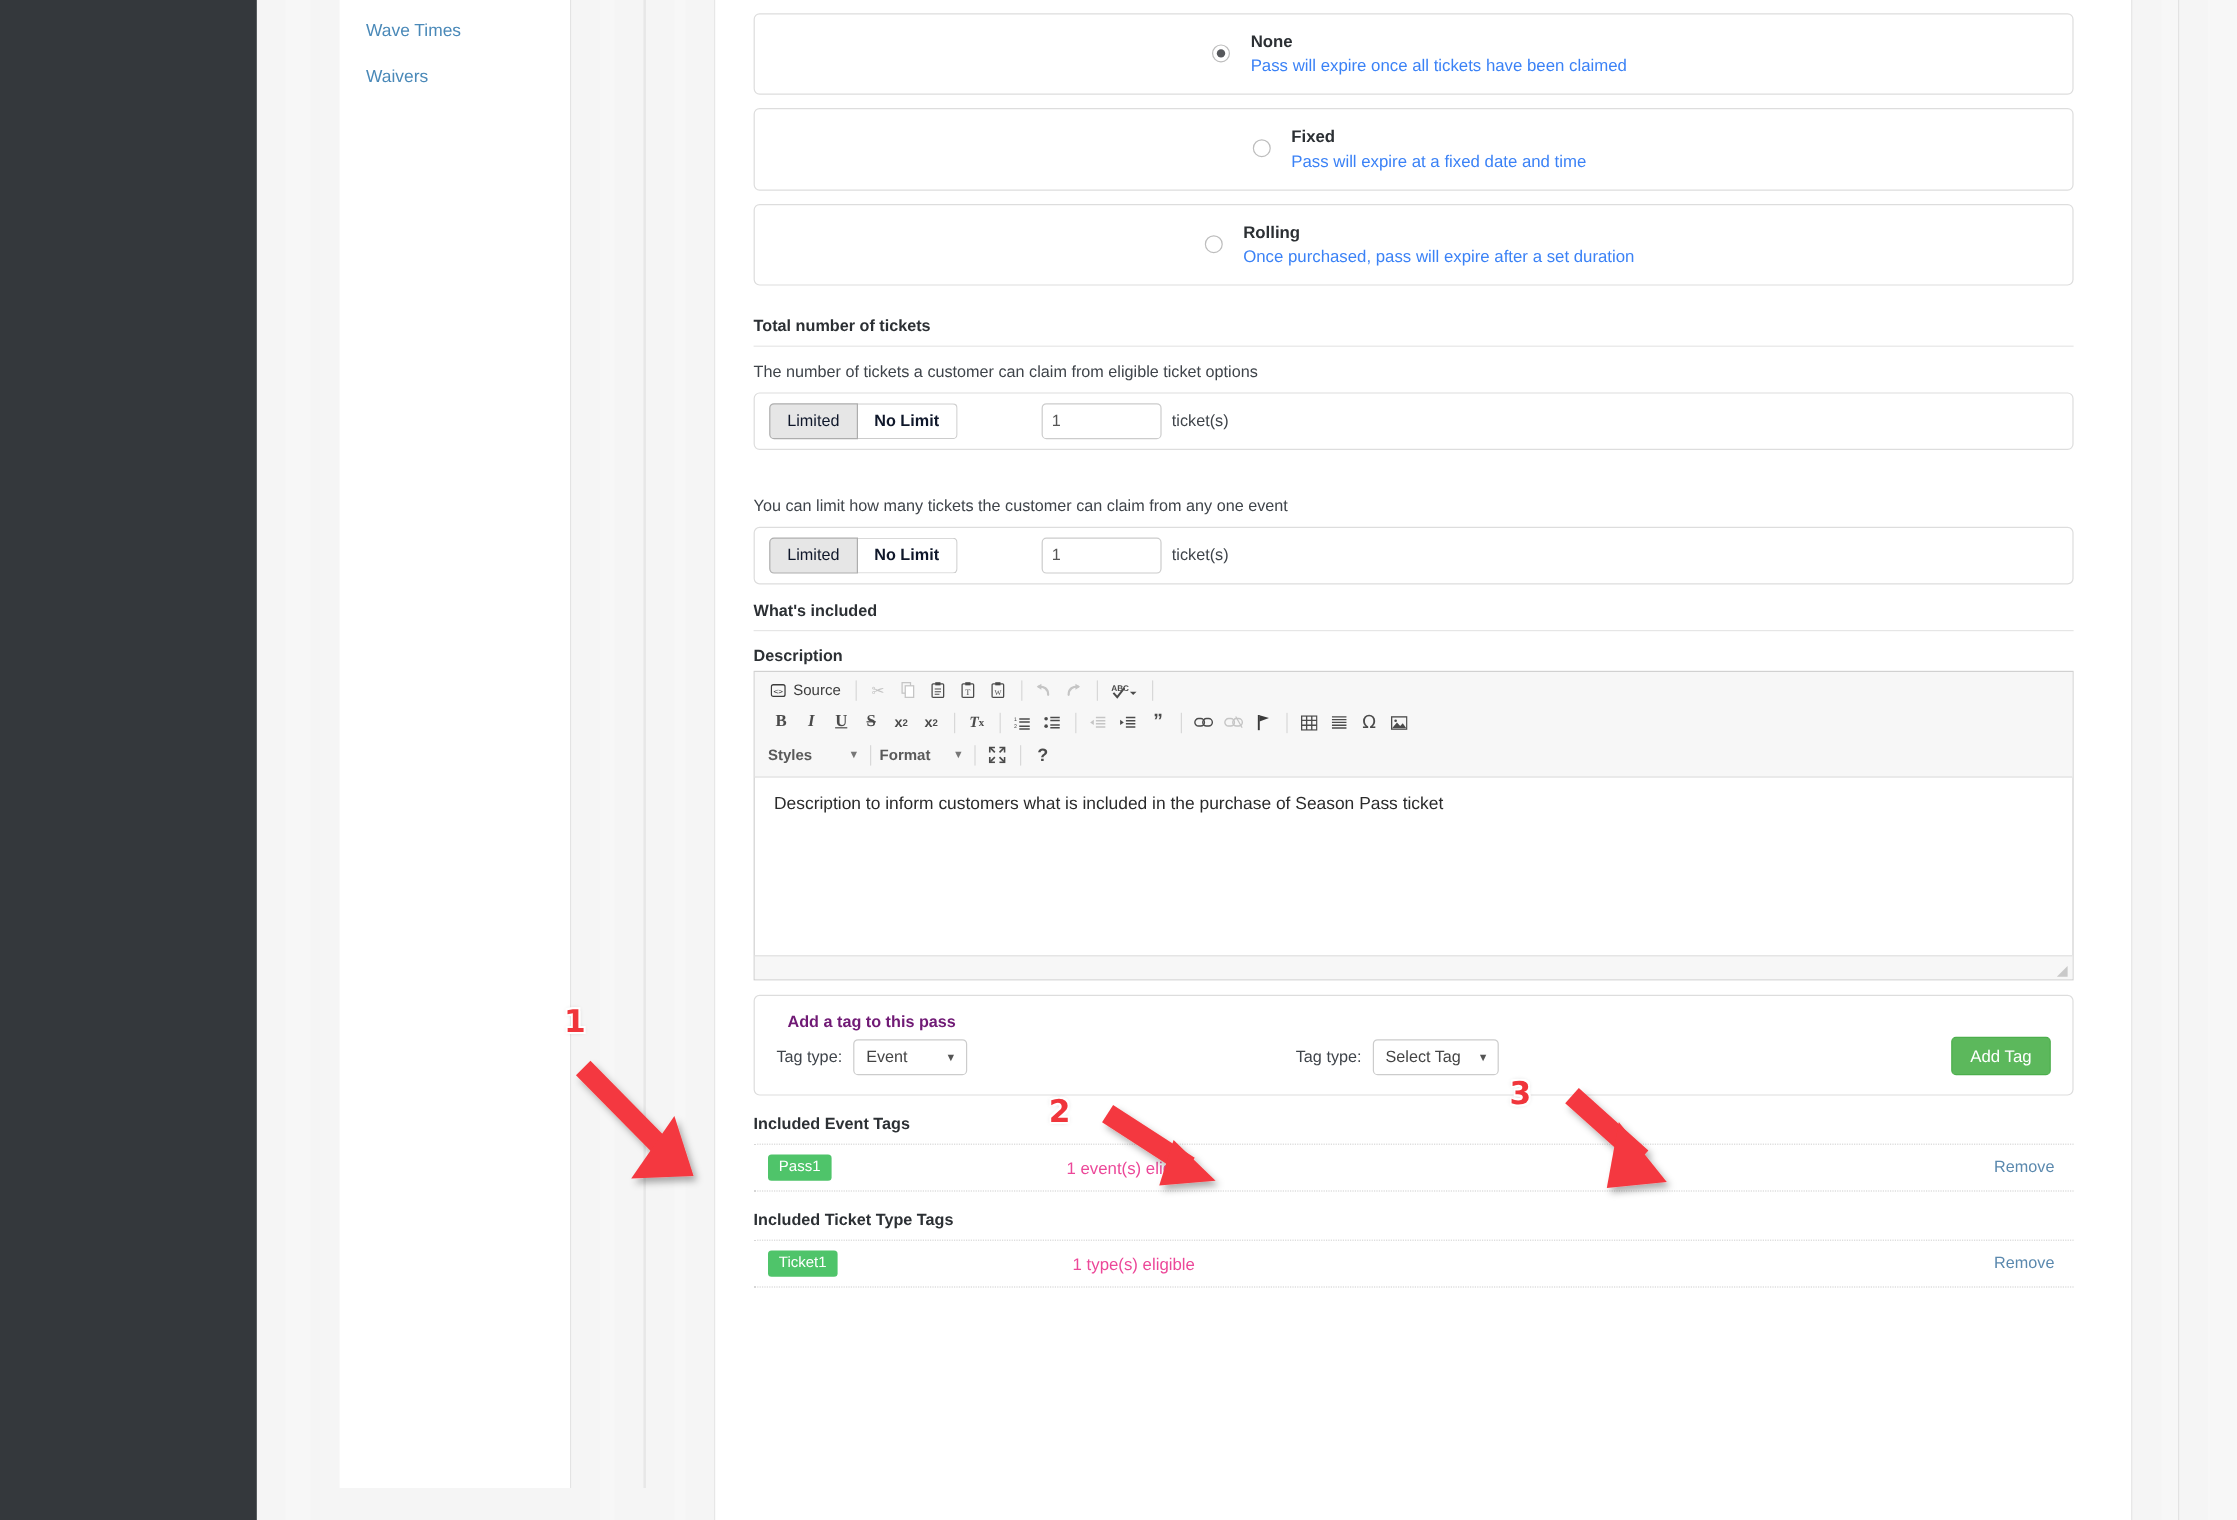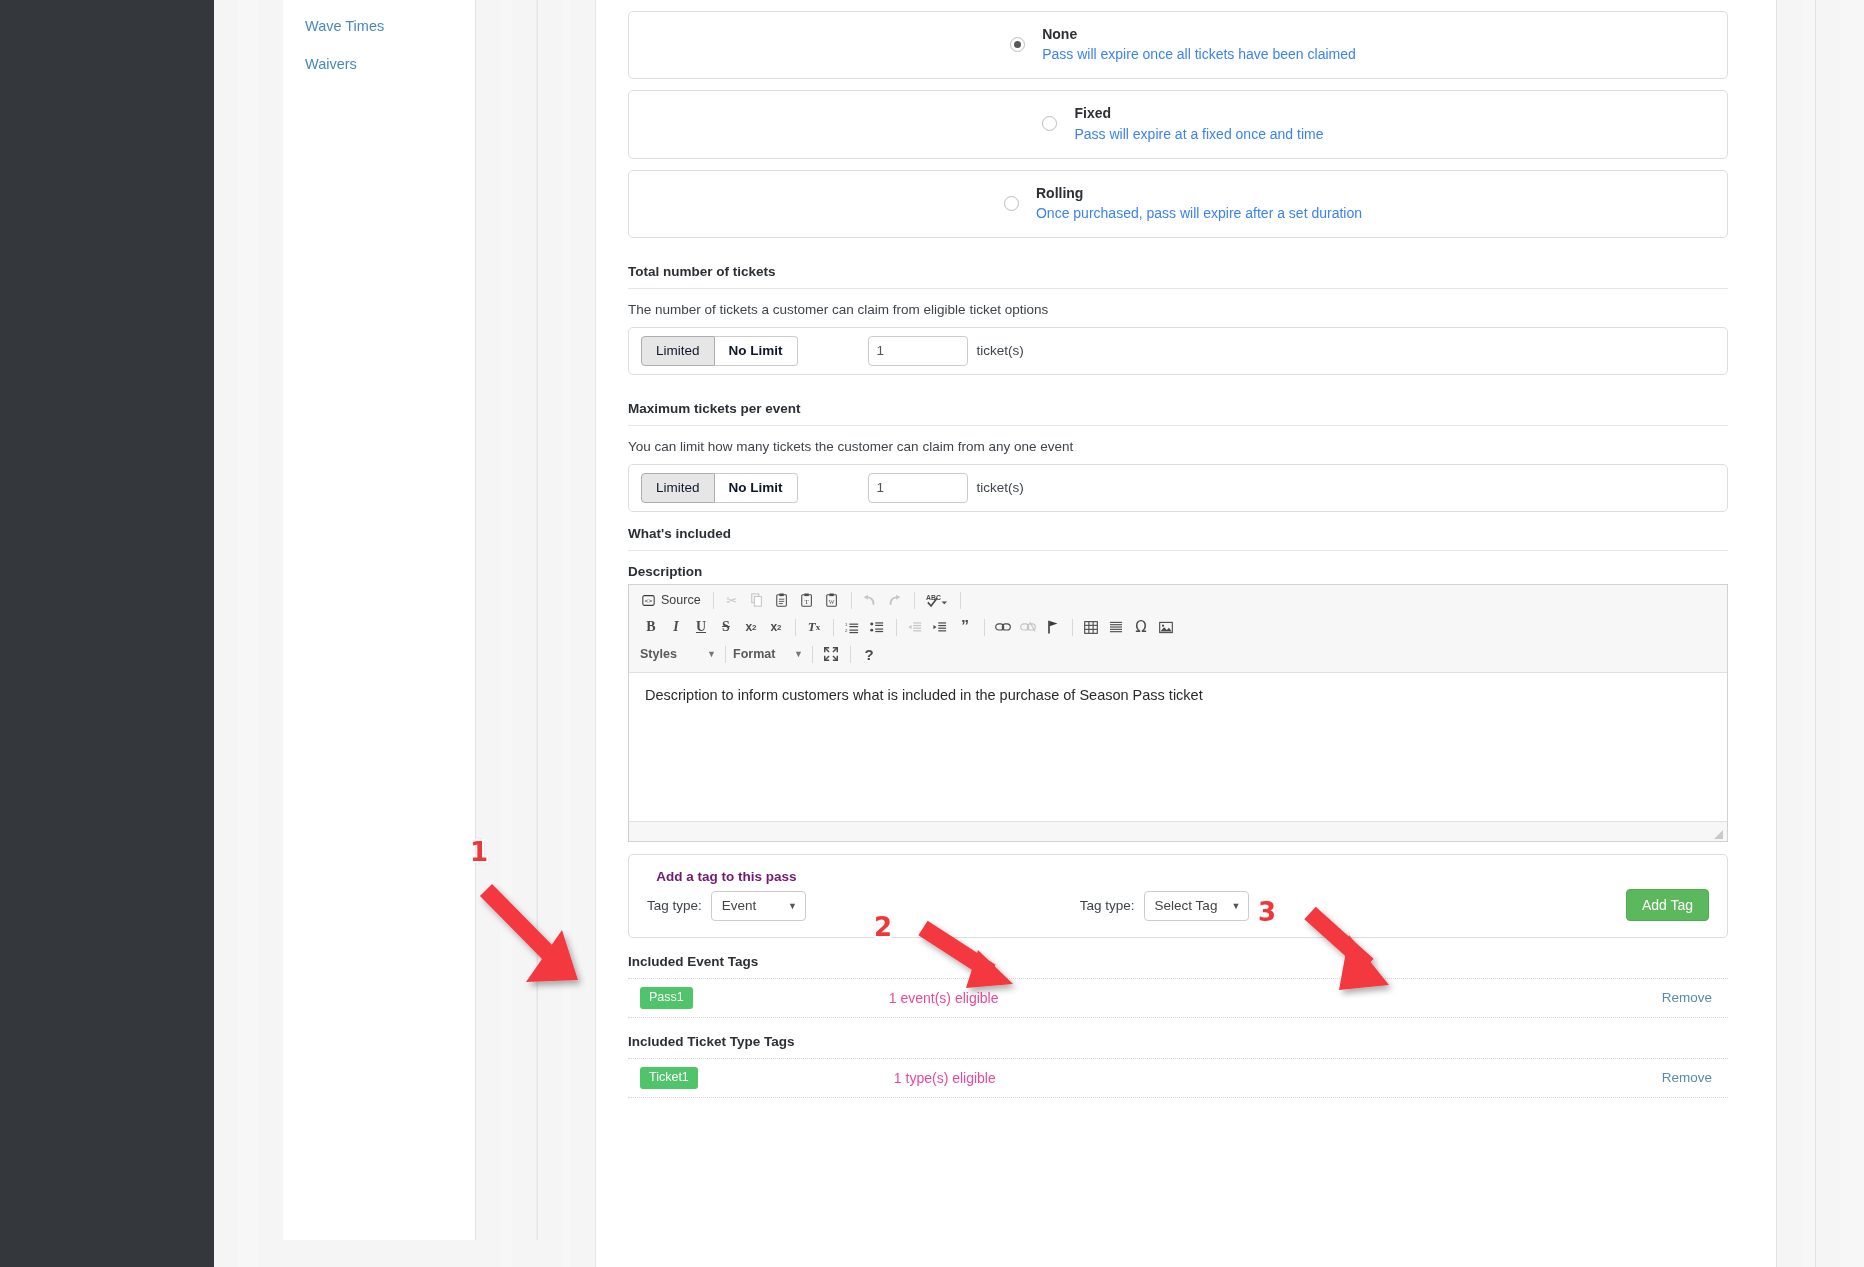--- a/index.html
+++ b/index.html
@@ -272,21 +272,21 @@
           <span class="radio-dot checked"></span>
           <span>
             <span class="rc-title">None</span><br>
             <span class="rc-sub">Pass will expire once all tickets have been claimed</span>
           </span>
         </div>
         <div class="radio-card">
           <span class="radio-dot"></span>
           <span>
             <span class="rc-title">Fixed</span><br>
-            <span class="rc-sub">Pass will expire at a fixed once and time</span>
+            <span class="rc-sub">Pass will expire at a fixed date and time</span>
           </span>
         </div>
         <div class="radio-card">
           <span class="radio-dot"></span>
           <span>
             <span class="rc-title">Rolling</span><br>
             <span class="rc-sub">Once purchased, pass will expire after a set duration</span>
           </span>
         </div>
       </section>
@@ -298,21 +298,20 @@
           <div class="btn-group">
             <button class="btn-seg left active">Limited</button>
             <button class="btn-seg right">No Limit</button>
           </div>
           <input class="num-input" value="1" style="">
           <span class="unit">ticket(s)</span>
         </div>
       </section>
 
       <section class="sec-head-wrap">
-        <div class="sec-head">Maximum tickets per event</div>
         <div class="sec-desc">You can limit how many tickets the customer can claim from any one event</div>
         <div class="limit-box">
           <div class="btn-group">
             <button class="btn-seg left active">Limited</button>
             <button class="btn-seg right">No Limit</button>
           </div>
           <input class="num-input" value="1" style="">
           <span class="unit">ticket(s)</span>
         </div>
       </section>

